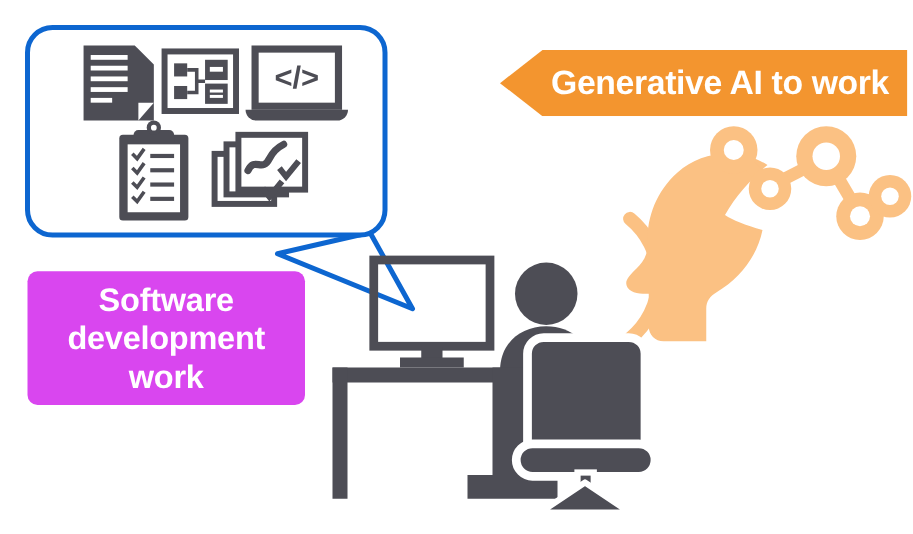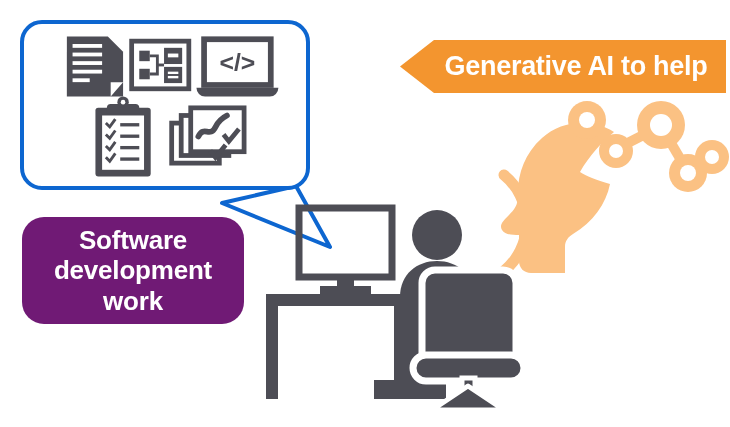--- a/index.html
+++ b/index.html
@@ -39,22 +39,22 @@
     height: 100%;
   }
 
   
   .blue-label {
     position: absolute;
     left: 22px;
     top: 217px;
     width: 222px;
     height: 107px;
-    background: #701a75;
-    border-radius: 22px;
+    background: #d946ef;
+    border-radius: 8px;
     display: flex;
     align-items: center;
     justify-content: center;
     box-sizing: border-box;
   }
   .blue-label-text {
     color: #ffffff;
     font-size: 26px;
     line-height: 1.17;
     font-weight: bold;
@@ -176,21 +176,21 @@
   </div>
 
   <div class="blue-label">
     <div class="blue-label-text">Software
 development
 work</div>
   </div>
 
   <div class="orange-banner">
     <div class="orange-banner-shape"></div>
-    <div class="orange-banner-text">Generative AI to help</div>
+    <div class="orange-banner-text">Generative AI to work</div>
   </div>
 
   <svg class="layer" viewBox="0 0 730 427">
     <g fill="#fbc183">
 
       <g fill="none" stroke="#fbc183" stroke-width="11" stroke-linecap="round">
         <path d="M504 175 a62 62 0 0 1 0 96"></path>
         <path d="M527 192 a38 38 0 0 1 0 62"></path>
       </g>
 

